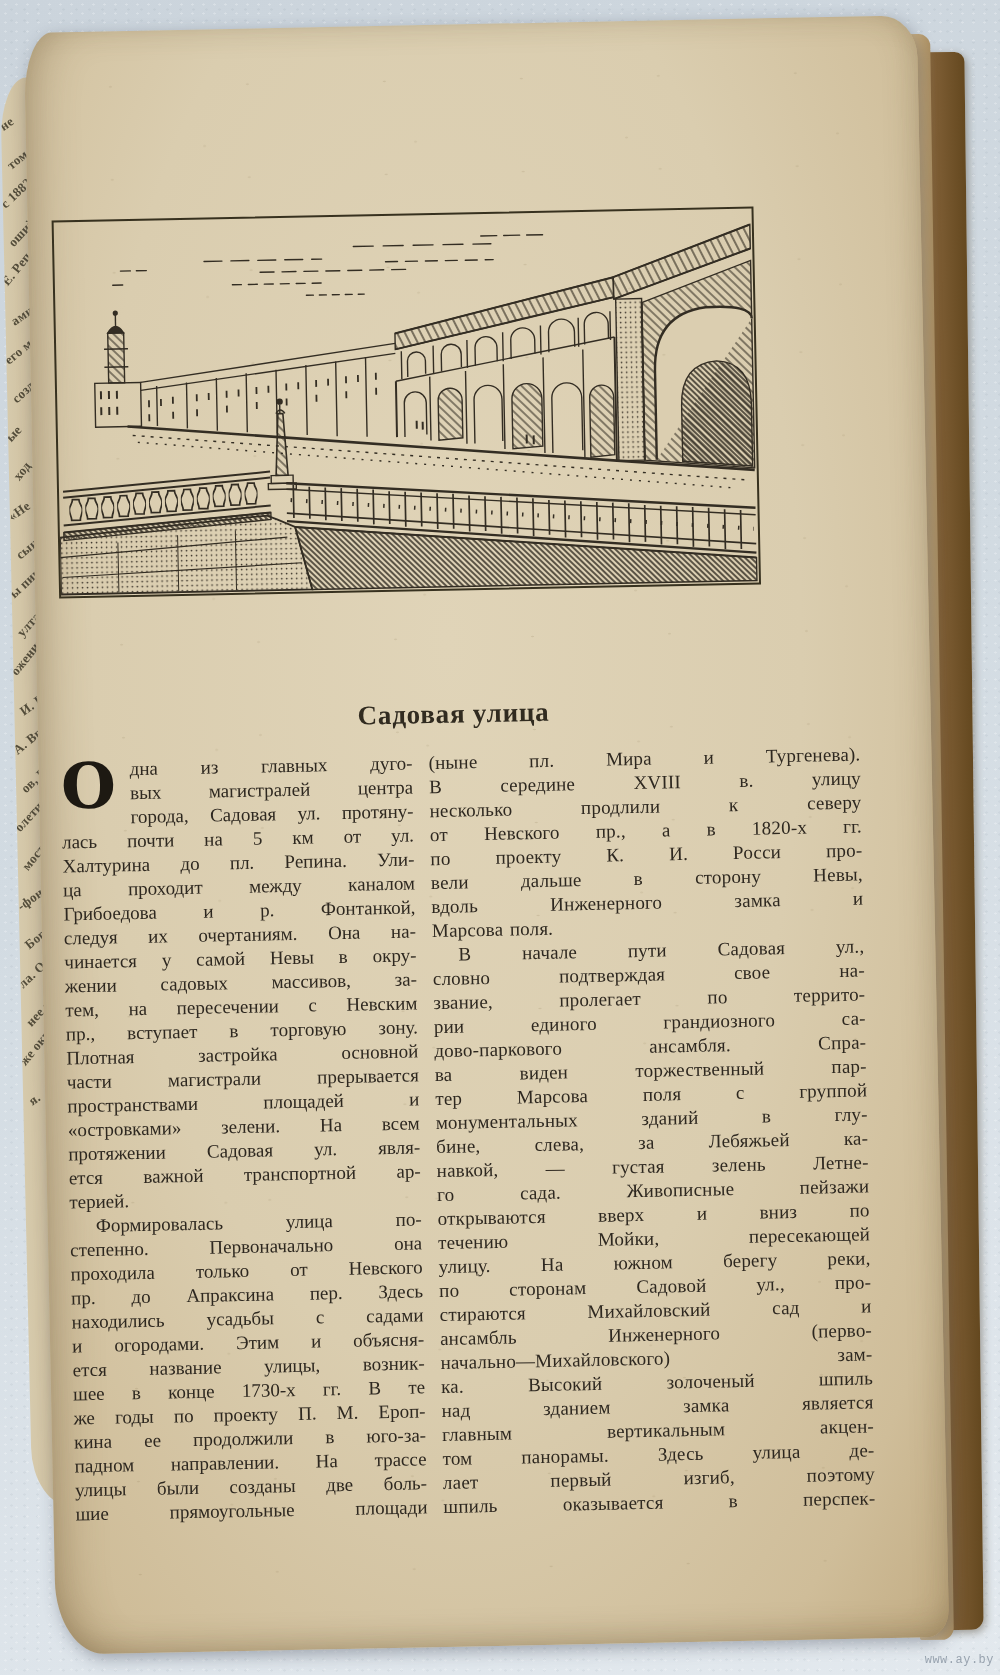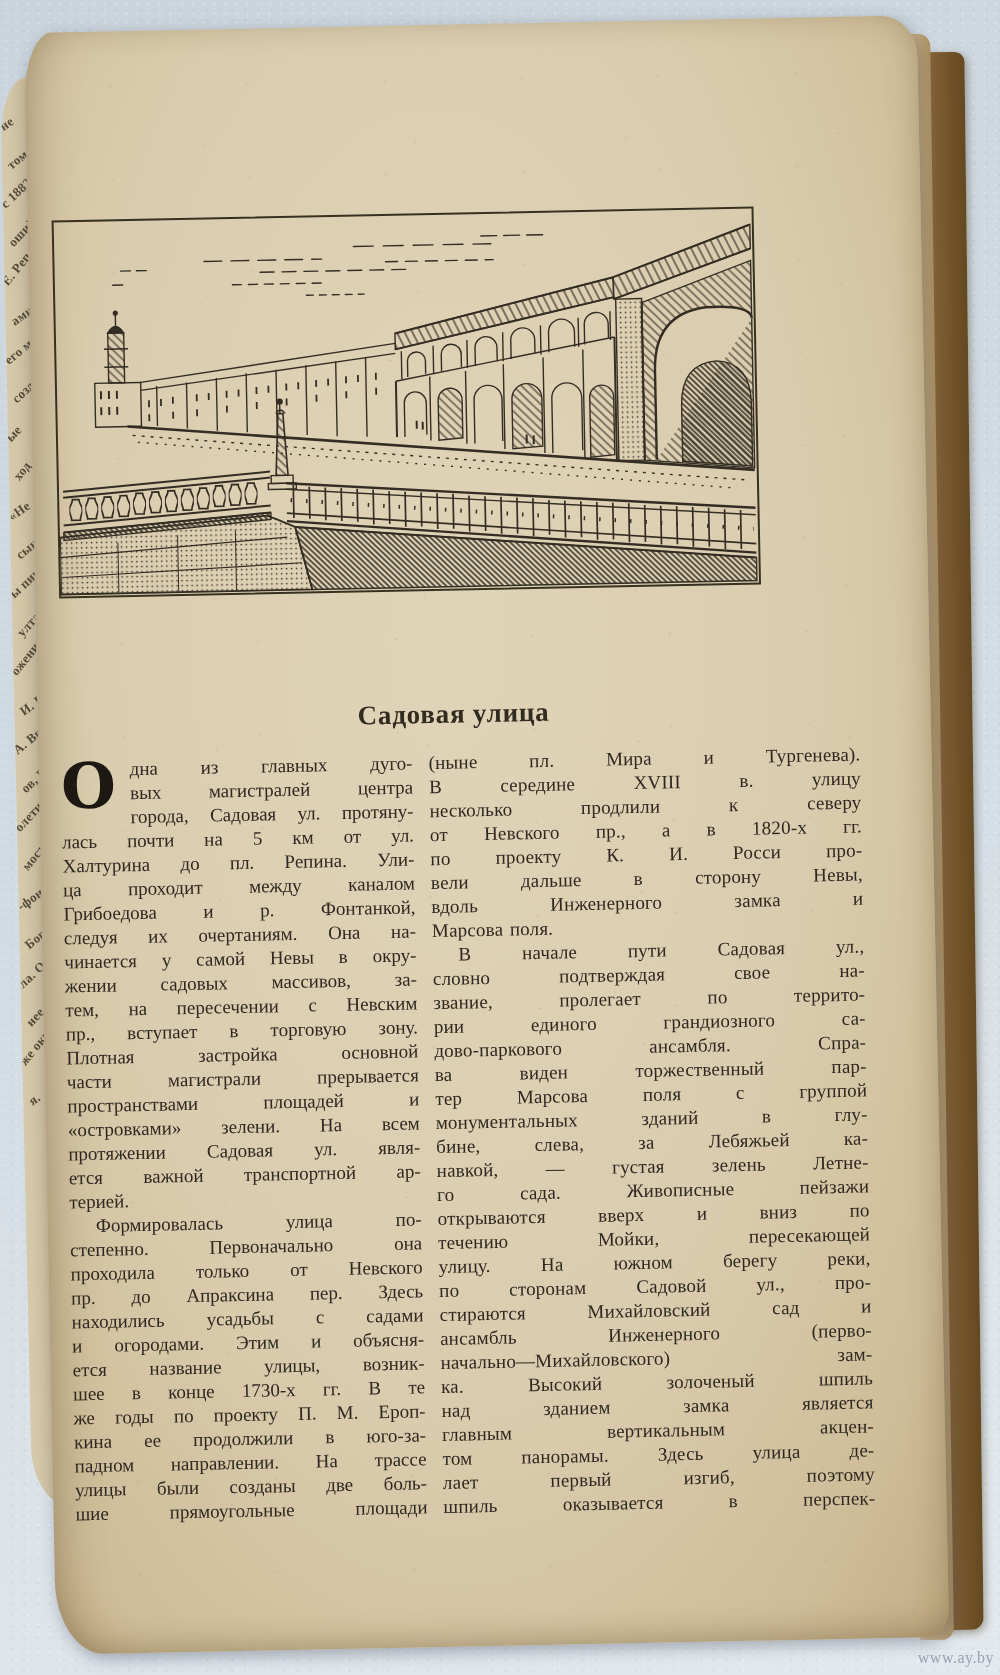--- a/index.html
+++ b/index.html
@@ -75,22 +75,22 @@
   .line{text-align:justify;text-align-last:justify;text-justify:inter-word;}
   .line.end{text-align-last:left;}
   .line.indent{text-indent:26px;}
   .dropcap{
     float:left;width:64px;height:50px;margin:3px 5px 0 0;
     font-family:"DejaVu Serif","Liberation Serif",serif;
     font-size:63px;line-height:50px;font-weight:700;color:#1d1912;text-align:left;
   }
   .watermark{
     position:absolute;right:6px;bottom:8px;
-    font-family:Liberation Serif, serif;
-    font-size:16px;color:#98a3af;letter-spacing:.5px;
+    font-family:Liberation Mono, monospace;
+    font-size:12px;color:#98a3af;letter-spacing:.5px;
   }
 </style>
 </head>
 <body>
 
 <div class="stage">
 
   <div class="cover-edge"></div>
   <div class="fore-edge"></div>
 

